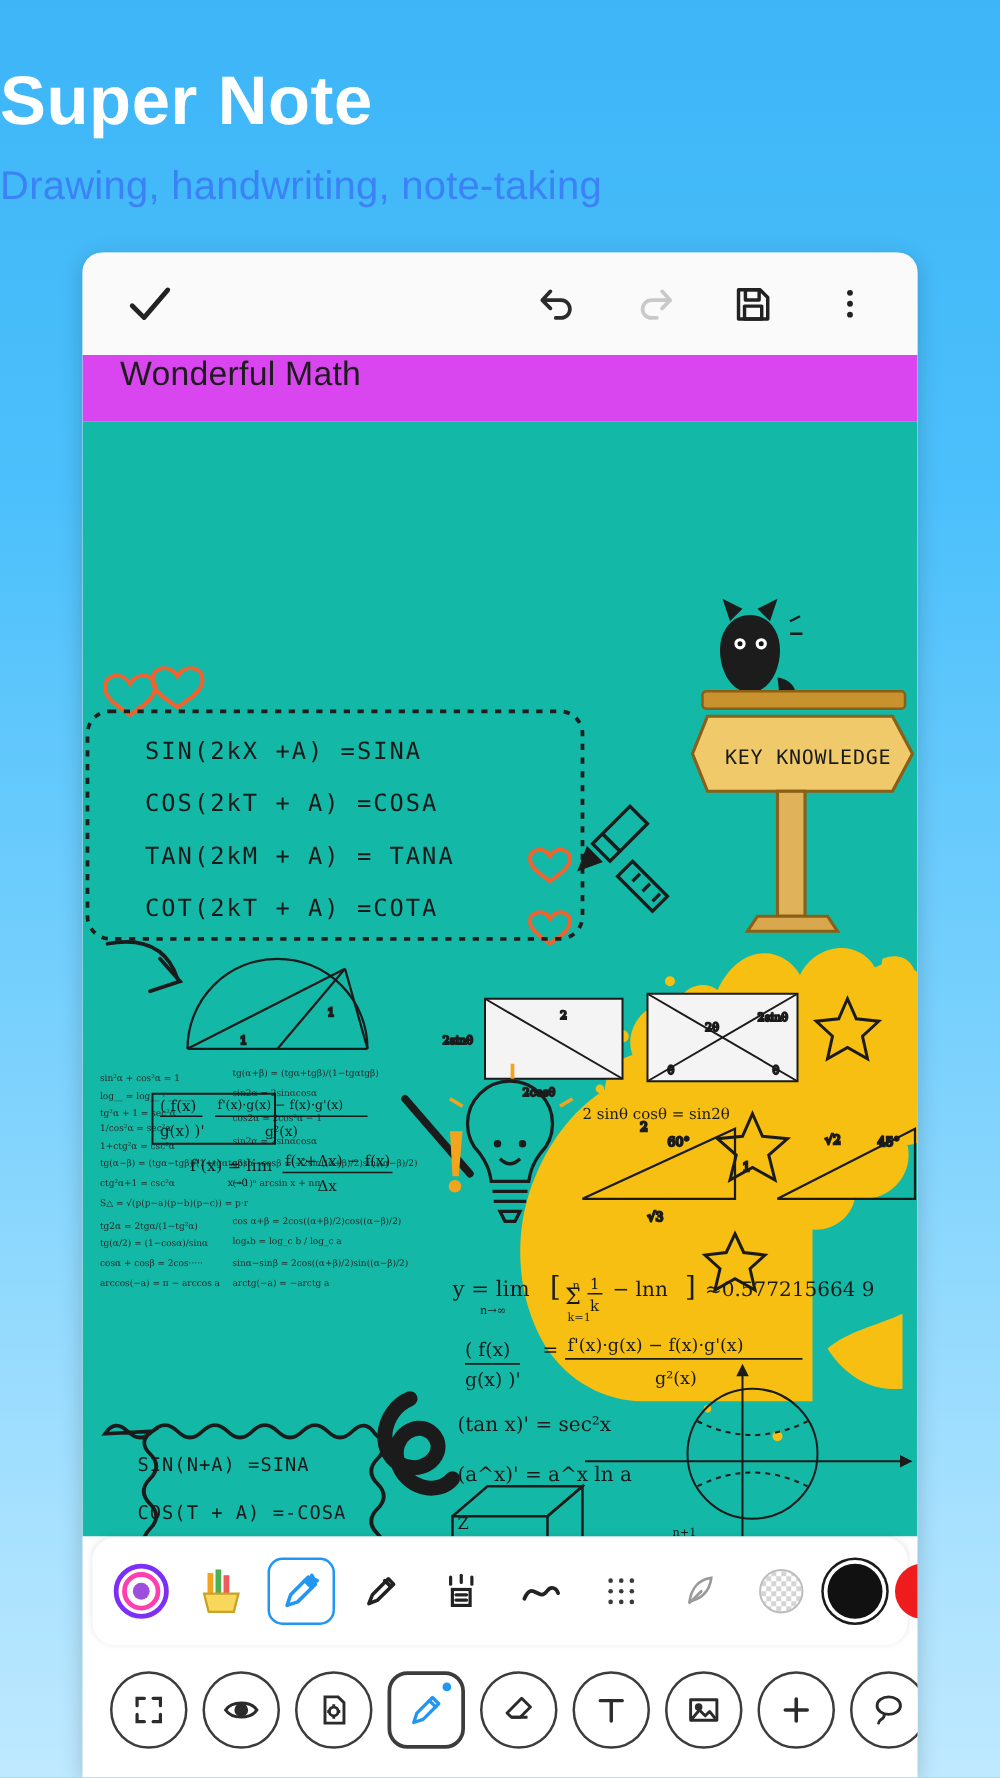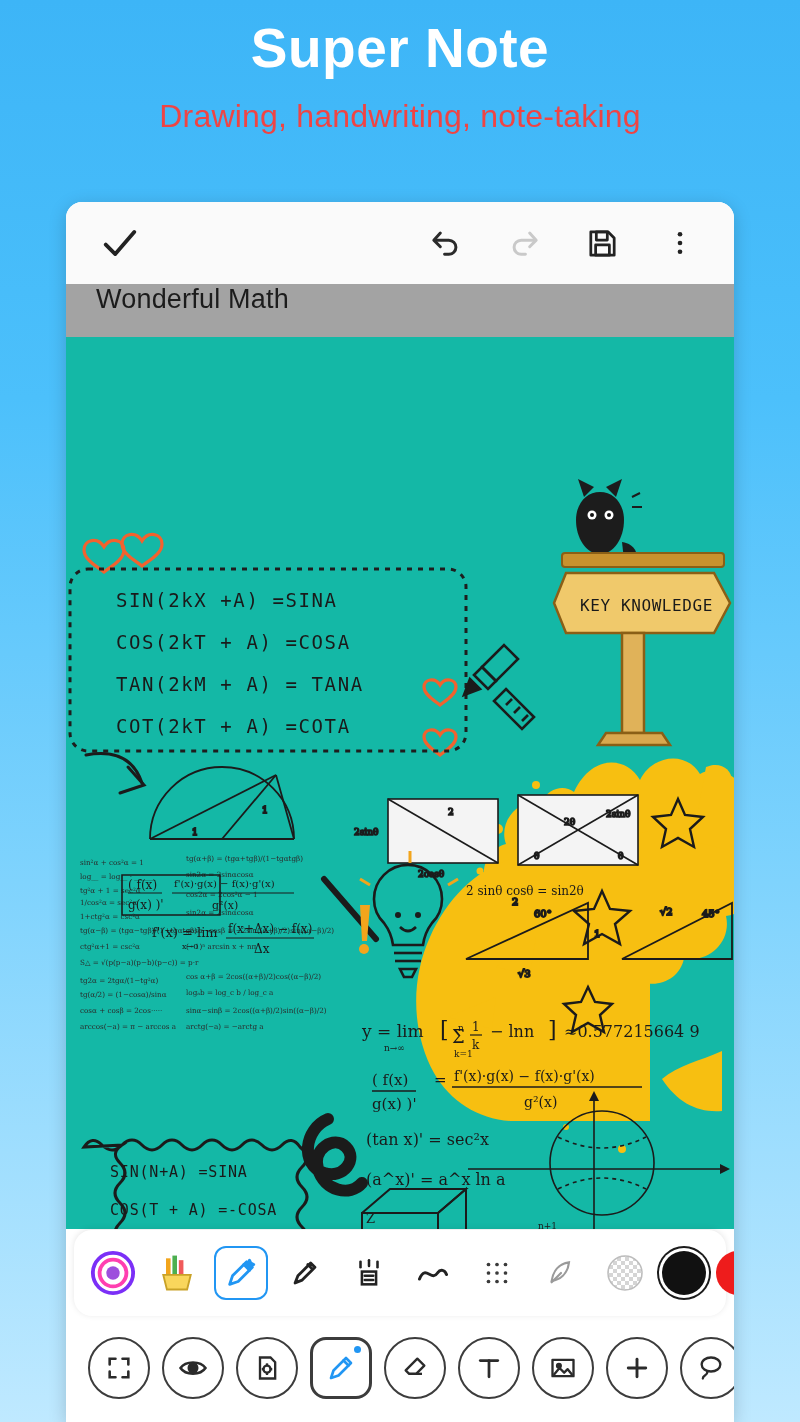--- a/index.html
+++ b/index.html
@@ -8,34 +8,34 @@
     font-family: "Liberation Sans", sans-serif;
     overflow: hidden;
   }
   body {
     background: linear-gradient(180deg, #3db5f7 0%, #4cc0fb 28%, #7fd3fd 62%, #bfe9ff 100%);
     position: relative;
   }
 
   
   .promo {
-    text-align: center;
-    padding-top: 20px;
+    text-align: left;
+    padding-top: 52px;
   }
   .promo-title {
     font-size: 55px;
     font-weight: bold;
     color: #ffffff;
     letter-spacing: 0.5px;
     line-height: 1.05;
   }
   .promo-sub {
     margin-top: 20px;
     font-size: 32px;
-    color: #ef4444;
+    color: #3b82f6;
     font-weight: normal;
     letter-spacing: 0.2px;
   }
 
   
   .app-frame {
     position: absolute;
     left: 66px;
     top: 202px;
     width: 668px;
@@ -59,21 +59,21 @@
   .tb-icon {
     width: 56px; height: 56px;
     display: flex; align-items: center; justify-content: center;
     color: #3a3a3a;
   }
   .tb-icon.disabled { color: #c7c7c7; }
   .tb-gap { width: 22px; }
 
   
   .note-title-bar {
-    background: #a3a3a3;
+    background: #d946ef;
     padding: 0 30px 22px 30px;
   }
   .note-title {
     font-size: 27px;
     color: #1c1c1c;
     letter-spacing: 0.2px;
   }
 
   
   .canvas {

